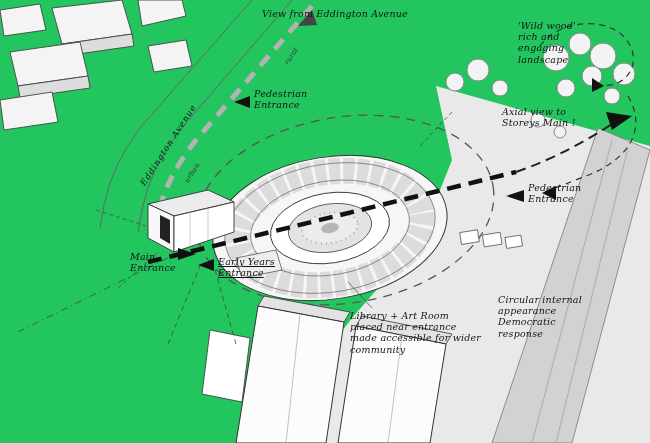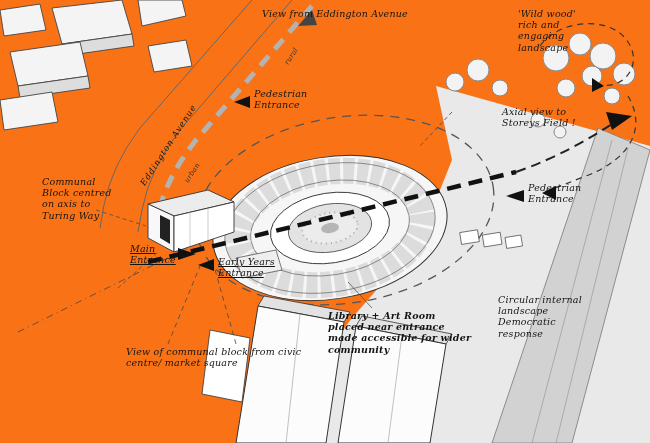--- a/index.html
+++ b/index.html
@@ -1,16 +1,16 @@
 <!DOCTYPE html>
 <html><head>
 <meta charset="utf-8">
 <style>
   html,body{margin:0;padding:0;background:#fff;}
-  .stage{position:relative;width:650px;height:443px;background:#f97316;overflow:hidden;
+  .stage{position:relative;width:650px;height:443px;background:#22c55e;overflow:hidden;
          font-family:"DejaVu Serif",serif;}
   .sketch{position:absolute;left:0;top:0;}
   .lbl{position:absolute;font-style:italic;font-size:9.5px;line-height:1.18;color:#141414;
        white-space:pre-line;letter-spacing:.2px;}
   .lbl.one{white-space:nowrap;}
   .lbl.tiny{font-size:7px;color:#333;}
   .lbl.rot{transform-origin:0 0;}
 </style>
 </head>
 <body>
@@ -122,59 +122,53 @@
     <polygon points="606,112 632,116 612,130" fill="#111"></polygon>
 
     <polygon points="250,96 250,108 234,102" fill="#111"></polygon>
     <polygon points="524,190 524,202 506,196" fill="#111"></polygon>
     <polygon points="178,248 178,260 196,254" fill="#111"></polygon>
     <polygon points="214,259 214,271 198,265" fill="#111"></polygon>
   </svg>
 
   <div class="lbl one" style="left:262px;top:8px;">View from Eddington Avenue</div>
 
-  <div class="lbl" style="left:518px;top:8px;width:92px;">'Wild wood'
+  <div class="lbl" style="left:518px;top:20px;width:92px;">'Wild wood'
 rich and
 engaging
 landscape</div>
 
 
   <div class="lbl" style="left:502px;top:106px;width:100px;">Axial view to
-Storeys Field !</div>
+Storeys Main !</div>
 
   <div class="lbl" style="left:254px;top:88px;width:80px;">Pedestrian
 Entrance</div>
 
   <div class="lbl" style="left:528px;top:182px;width:80px;">Pedestrian
 Entrance</div>
 
   <div class="lbl rot" style="left:138px;top:182px;width:120px;transform:rotate(-57deg);font-size:8.5px;letter-spacing:1px;">Eddington Avenue</div>
 
   <div class="lbl tiny rot" style="left:283px;top:62px;transform:rotate(-57deg);">rural</div>
 
   <div class="lbl tiny rot" style="left:183px;top:180px;transform:rotate(-57deg);">urban</div>
 
-  <div class="lbl" style="left:42px;top:176px;width:95px;">Communal
-Block centred
-on axis to
-Turing Way</div>
 
-  <div class="lbl" style="left:130px;top:243px;width:60px;text-decoration:underline;">Main
+  <div class="lbl" style="left:130px;top:251px;width:60px;">Main
 Entrance</div>
 
   <div class="lbl" style="left:218px;top:256px;width:80px;text-decoration:underline;">Early Years
 Entrance</div>
 
 
-  <div class="lbl" style="left:126px;top:346px;width:215px;">View of communal block from civic
-centre/ market square</div>
 
-  <div class="lbl" style="left:328px;top:310px;width:165px;font-weight:bold;">Library + Art Room
+  <div class="lbl" style="left:350px;top:310px;width:165px;">Library + Art Room
 placed near entrance
 made accessible for wider
 community</div>
 
   <div class="lbl" style="left:498px;top:294px;width:115px;">Circular internal
-landscape
+appearance
 Democratic
 response</div>
 
 </div>
 
 </body></html>

